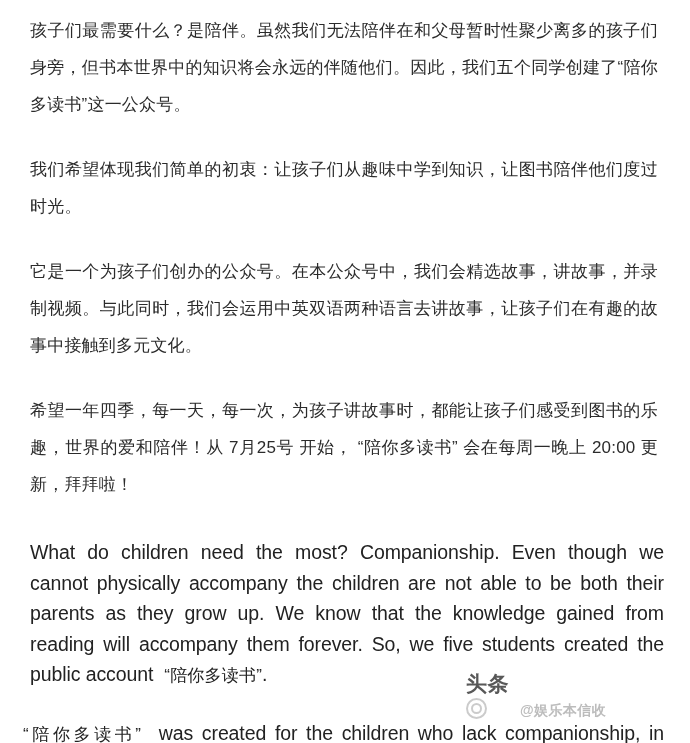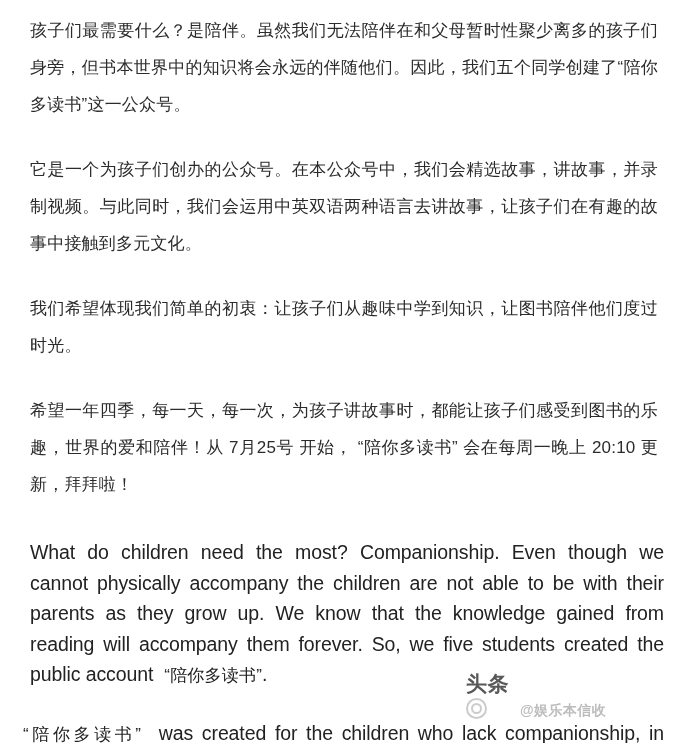--- a/index.html
+++ b/index.html
@@ -114,27 +114,27 @@
     border-radius: 50%;
   }
 </style>
 </head>
 <body>
 
 <div class="article">
 
   <p class="cn-para cn-gap-1">孩子们最需要什么？是陪伴。虽然我们无法陪伴在和父母暂时性聚少离多的孩子们身旁，但书本世界中的知识将会永远的伴随他们。因此，我们五个同学创建了“陪你多读书”这一公众号。</p>
 
+  <p class="cn-para cn-gap">我们希望体现我们简单的初衷：让孩子们从趣味中学到知识，让图书陪伴他们度过时光。</p>
+
   <p class="cn-para cn-gap">它是一个为孩子们创办的公众号。在本公众号中，我们会精选故事，讲故事，并录制视频。与此同时，我们会运用中英双语两种语言去讲故事，让孩子们在有趣的故事中接触到多元文化。</p>
 
-  <p class="cn-para cn-gap">我们希望体现我们简单的初衷：让孩子们从趣味中学到知识，让图书陪伴他们度过时光。</p>
+  <p class="cn-para cn-gap">希望一年四季，每一天，每一次，为孩子讲故事时，都能让孩子们感受到图书的乐趣，世界的爱和陪伴！从 7月25号 开始， “陪你多读书” 会在每周一晚上 20:00 更新，拜拜啦！</p>
 
-  <p class="cn-para cn-gap">希望一年四季，每一天，每一次，为孩子讲故事时，都能让孩子们感受到图书的乐趣，世界的爱和陪伴！从 7月25号 开始， “陪你多读书” 会在每周一晚上 20:10 更新，拜拜啦！</p>
-
-  <p class="en-para en-gap-first"><span>What do children need the most? Companionship. Even though we cannot physically accompany the children are not able to be with their parents as they grow up. We know that the knowledge gained from reading will accompany them forever. So, we five students created the public account</span><span class="cn-inline">“陪你多读书”</span><span>.</span></p>
+  <p class="en-para en-gap-first"><span>What do children need the most? Companionship. Even though we cannot physically accompany the children are not able to be both their parents as they grow up. We know that the knowledge gained from reading will accompany them forever. So, we five students created the public account</span><span class="cn-inline">“陪你多读书”</span><span>.</span></p>
 
   <p class="en-para en-gap indent-sm"><span class="cn-inline">“陪你多读书”</span>&nbsp; <span>was created for the children who lack companionship, in hopes to accompany them in their reading journey. In this public account, we will select stories, tell stories, and record them into short videos. At the same time, we will use both English and Chinese to tell these stories, in hopes that the children can be exposed to multiculturalism by listening to interesting stories.</span></p>
 
 </div>
 
 <div class="watermark">
   <div class="wm-row">
     <span class="wm-main">头条</span>
   </div>
   <div class="wm-row wm-sub">

